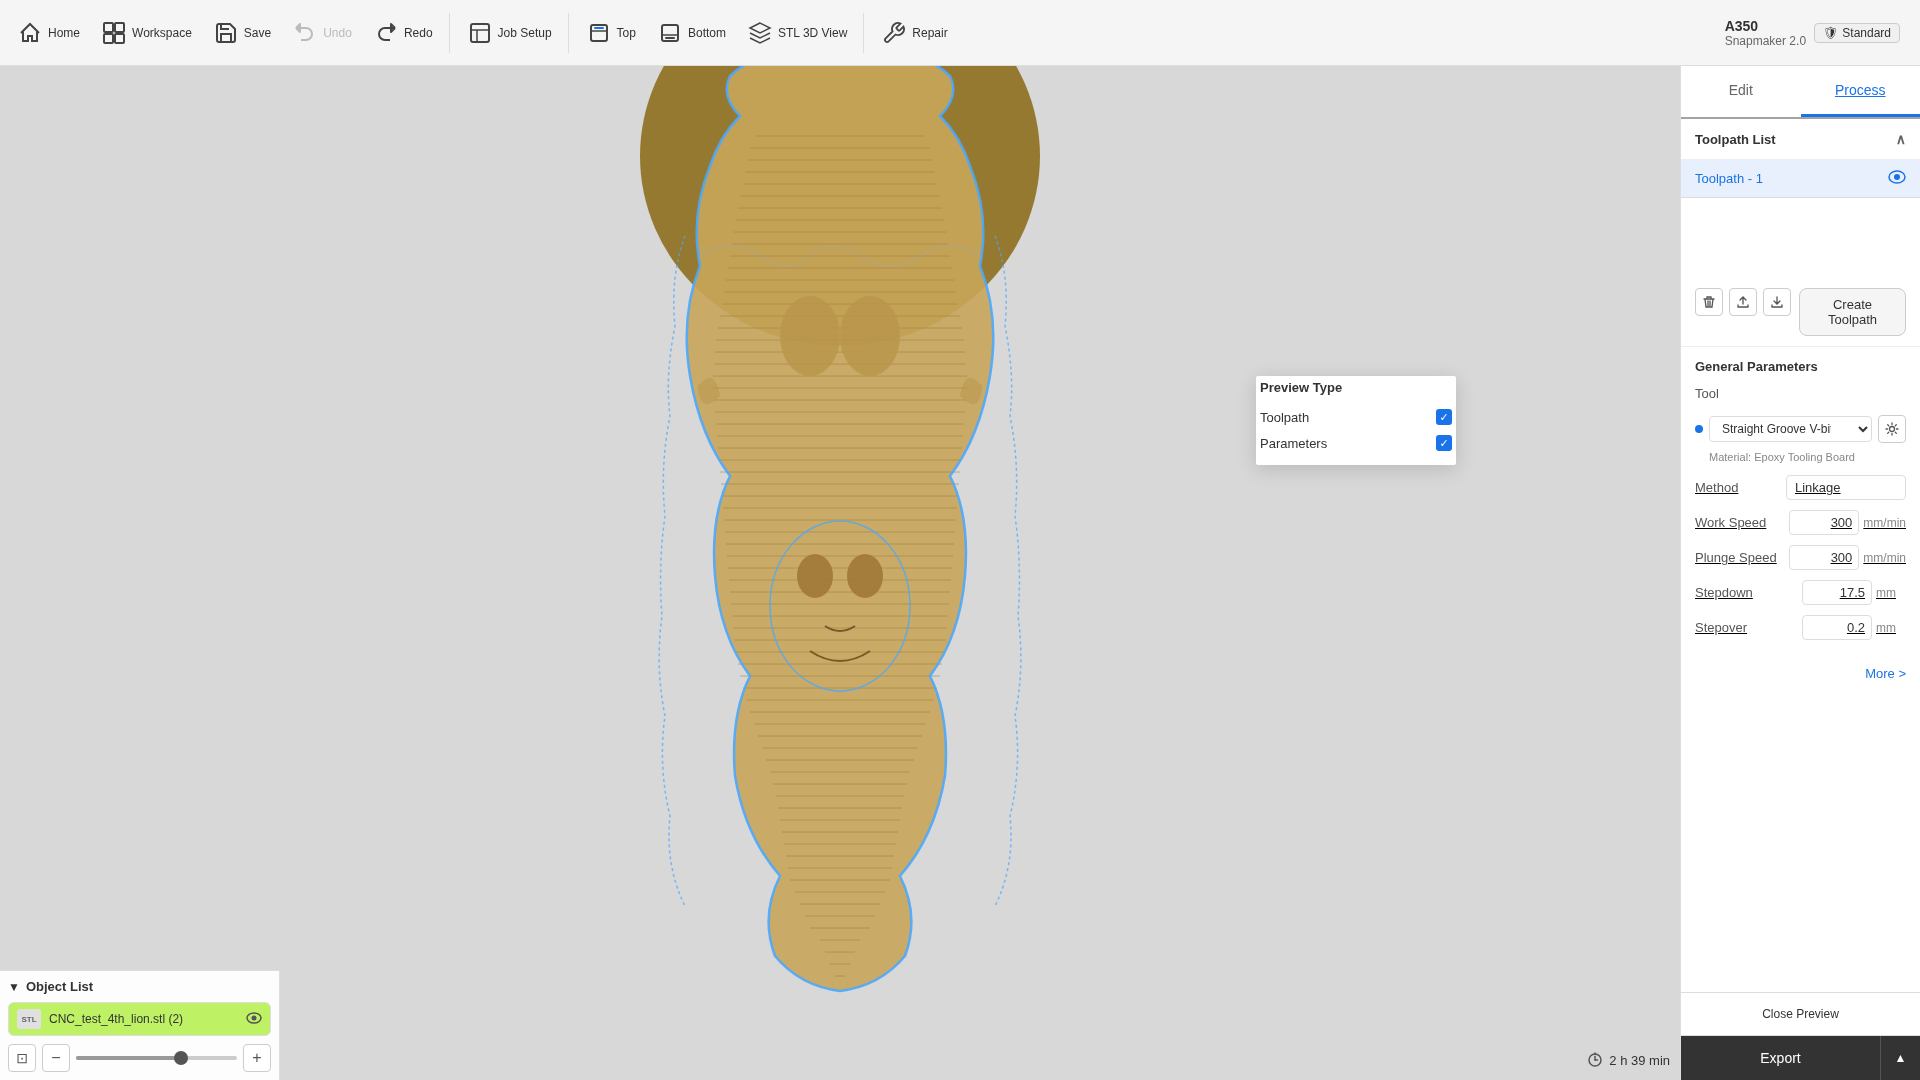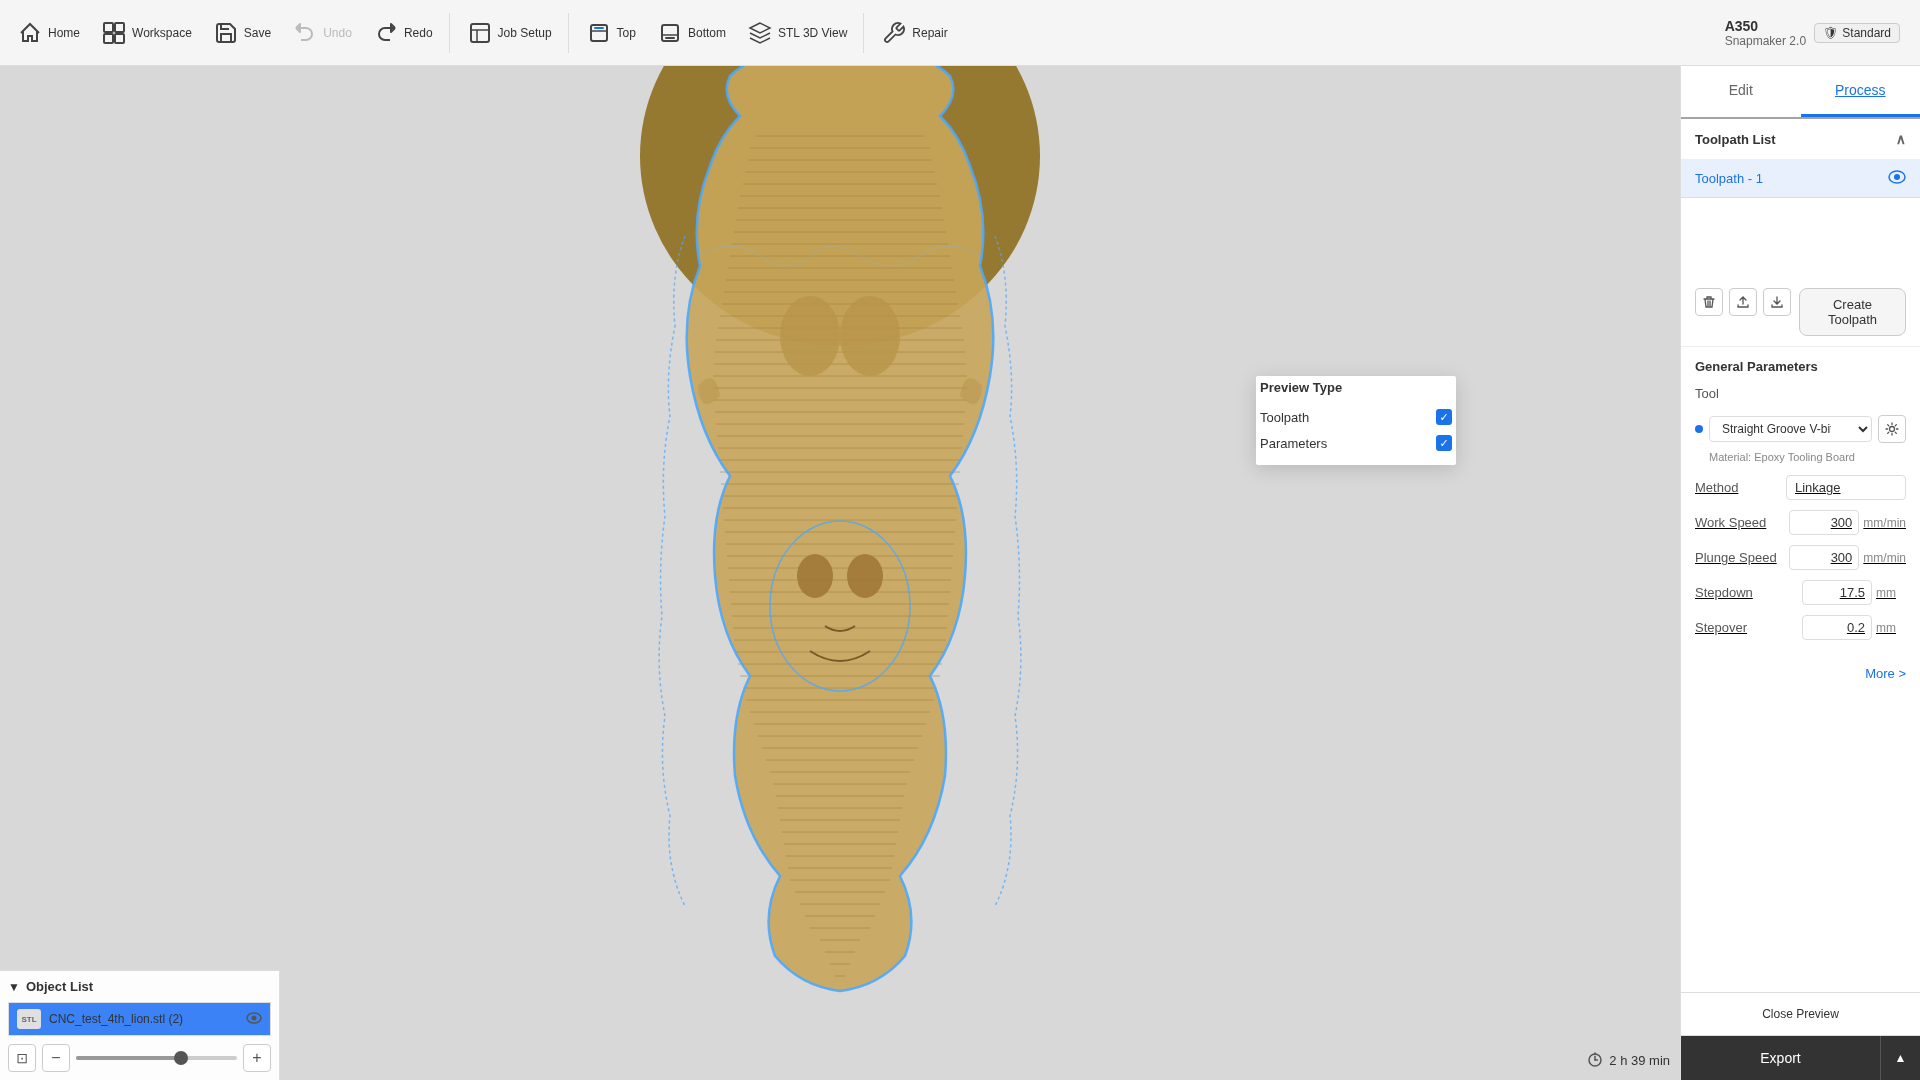--- a/index.html
+++ b/index.html
@@ -163,22 +163,22 @@
       font-size: 13px;
       font-weight: 600;
       color: #333;
     }
     .object-list-item {
       display: flex;
       align-items: center;
       gap: 8px;
       padding: 6px 8px;
       border: 1px solid #ddd;
-      border-radius: 0;
-      background: #3b82f6;
+      border-radius: 6px;
+      background: #bef264;
       font-size: 12px;
       color: #333;
     }
     .stl-icon {
       width: 24px;
       height: 20px;
       background: #e0e0e0;
       border-radius: 3px;
       display: flex;
       align-items: center;

